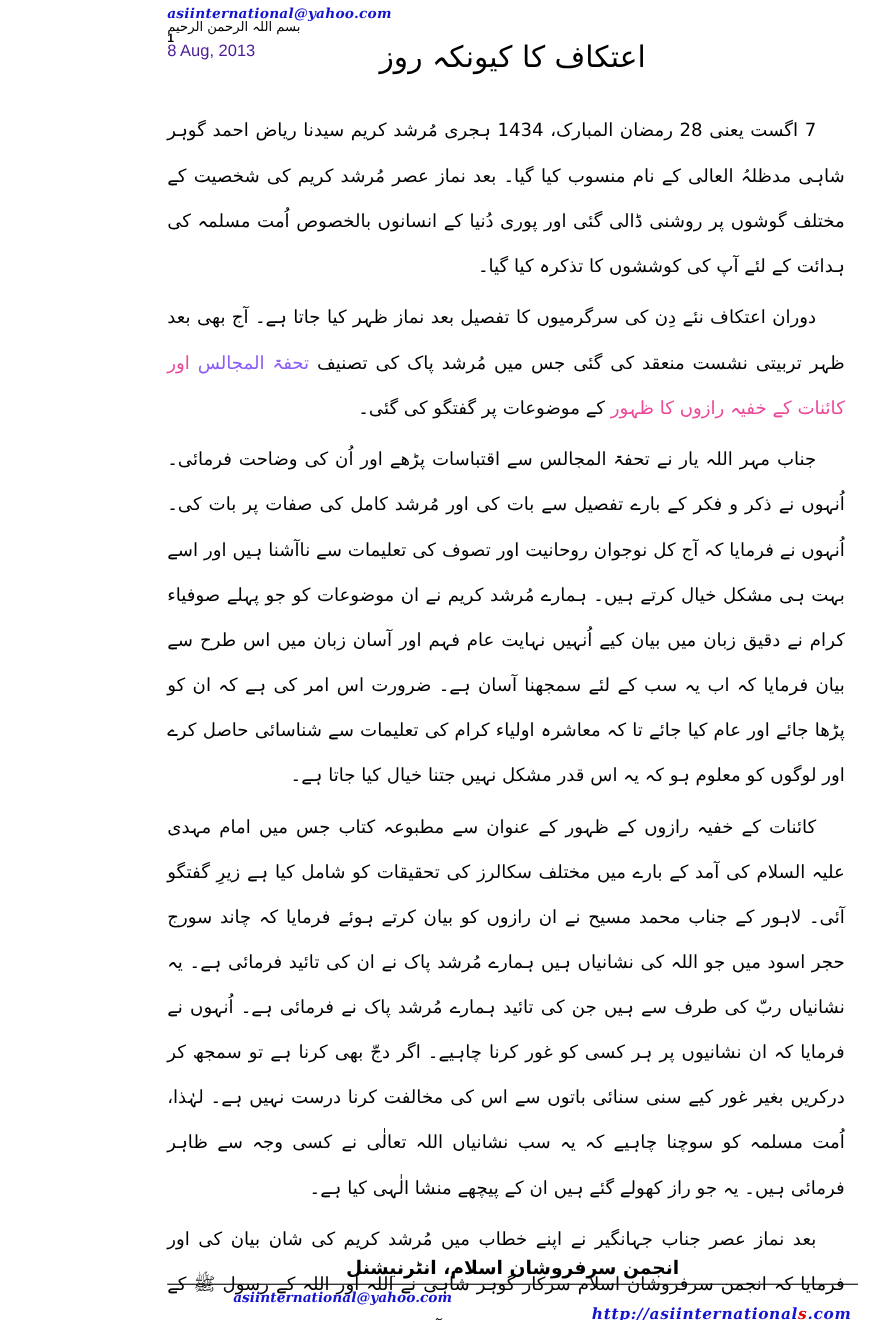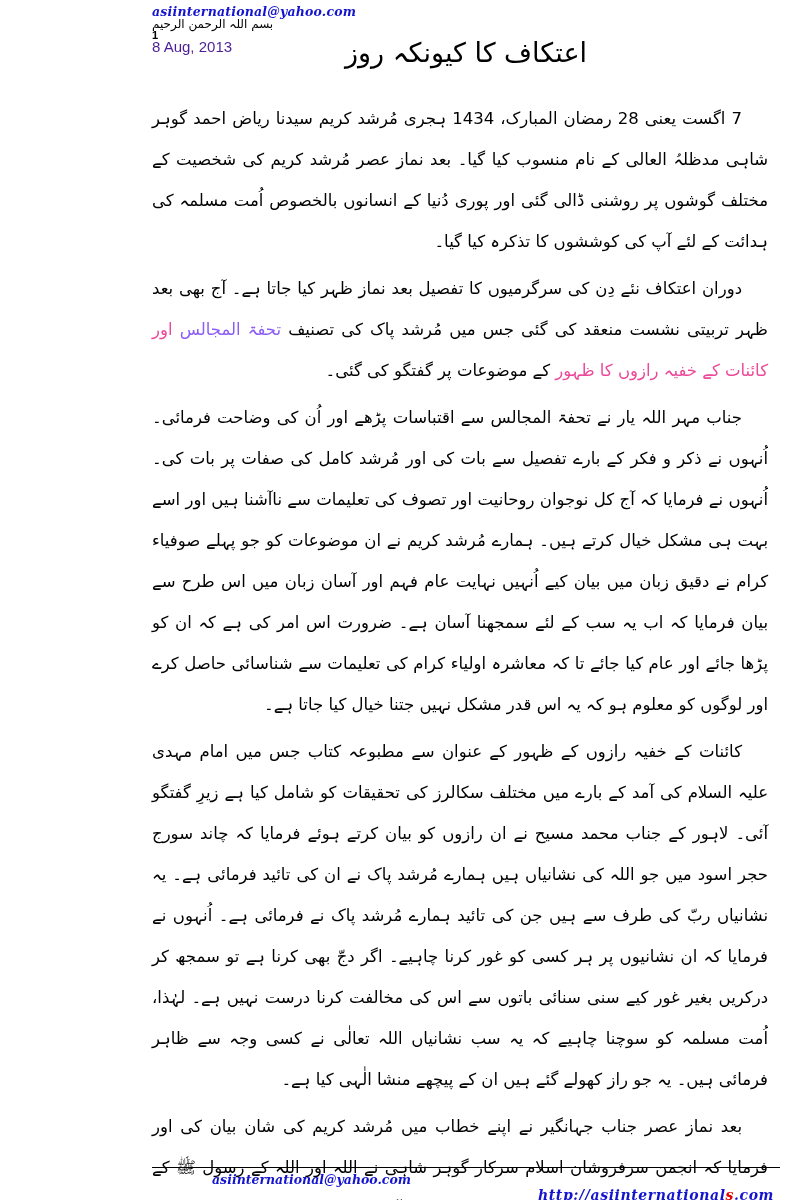--- a/index.html
+++ b/index.html
@@ -194,20 +194,21 @@
         <p><span>دوران اعتکاف نئے دِن کی سرگرمیوں کا تفصیل بعد نماز ظہر کیا جاتا ہے۔ آج بھی بعد ظہر تربیتی نشست منعقد کی گئی جس میں مُرشد پاک کی تصنیف </span><span class="hl-red">تحفۃ المجالس</span><span class="hl-blue"> اور </span><span class="hl-blue"> کائنات کے خفیہ رازوں کا ظہور </span><span> کے موضوعات پر گفتگو کی گئی۔</span></p>
         <p><span>جناب مہر اللہ یار نے تحفۃ المجالس سے اقتباسات پڑھے اور اُن کی وضاحت فرمائی۔ اُنہوں نے ذکر و فکر کے بارے تفصیل سے بات کی اور مُرشد کامل کی صفات پر بات کی۔ اُنہوں نے فرمایا کہ آج کل نوجوان روحانیت اور تصوف کی تعلیمات سے ناآشنا ہیں اور اسے بہت ہی مشکل خیال کرتے ہیں۔ ہمارے مُرشد کریم نے ان موضوعات کو جو پہلے صوفیاء کرام نے دقیق زبان میں بیان کیے اُنہیں نہایت عام فہم اور آسان زبان میں اس طرح سے بیان فرمایا کہ اب یہ سب کے لئے سمجھنا آسان ہے۔ ضرورت اس امر کی ہے کہ ان کو پڑھا جائے اور عام کیا جائے تا کہ معاشرہ اولیاء کرام کی تعلیمات سے شناسائی حاصل کرے اور لوگوں کو معلوم ہو کہ یہ اس قدر مشکل نہیں جتنا خیال کیا جاتا ہے۔</span></p>
         <p><span>کائنات کے خفیہ رازوں کے ظہور کے عنوان سے مطبوعہ کتاب جس میں امام مہدی علیہ السلام کی آمد کے بارے میں مختلف سکالرز کی تحقیقات کو شامل کیا ہے زیرِ گفتگو آئی۔ لاہور کے جناب محمد مسیح نے ان رازوں کو بیان کرتے ہوئے فرمایا کہ چاند سورج حجر اسود میں جو اللہ کی نشانیاں ہیں ہمارے مُرشد پاک نے ان کی تائید فرمائی ہے۔ یہ نشانیاں ربّ کی طرف سے ہیں جن کی تائید ہمارے مُرشد پاک نے فرمائی ہے۔ اُنہوں نے فرمایا کہ ان نشانیوں پر ہر کسی کو غور کرنا چاہیے۔ اگر دجّ بھی کرنا ہے تو سمجھ کر درکریں بغیر غور کیے سنی سنائی باتوں سے اس کی مخالفت کرنا درست نہیں ہے۔ لہٰذا، اُمت مسلمہ کو سوچنا چاہیے کہ یہ سب نشانیاں اللہ تعالٰی نے کسی وجہ سے ظاہر فرمائی ہیں۔ یہ جو راز کھولے گئے ہیں ان کے پیچھے منشا الٰہی کیا ہے۔</span></p>
         <p><span>بعد نماز عصر جناب جہانگیر نے اپنے خطاب میں مُرشد کریم کی شان بیان کی اور فرمایا کہ انجمن سرفروشان اسلام سرکار گوہر شاہی نے اللہ اور اللہ کے رسول ﷺ کے حکم پر بنائی اور علماء سُوء کی مخالفت کے باوجود آپ نے اپنے مشن کو جاری رکھا ہے۔ آپ نے دُنیا بھر میں خطابات فرمائے اور لوگوں کو رنگ و نسل و مذہب کی تفریق کے بغیر اللہ کی محبت کی طرف بلایا۔ آپ نے چھوٹے مقدمات کو اپنے مشن سے نہیں ہٹا سکے۔ تصوف کے مخالف گروہوں نے جو صوفیا پر پیغندہ کیا اور طالبان حق کا راستہ روکا ہم اُس کی مذمت کرتے ہیں۔ جھوٹے پر اللہ کی لعنت ہوتی ہے چاہے کوئی عالم دین ہو یا عام آدمی۔ آج بھی انجمن اپنے مشن کو فروغ دینے میں کوشاں ہے کیونکہ سیدنا ریاض احمد گوہر شاہی کی تعلیمات انتہا پسندی اور فرقہ واریت کا خاتمہ کر کے بھائی چارہ اور اخوت پر مبنی معاشرہ کی گارنٹی ہیں۔ محفل کا آغاز حمد باری تعالٰی سے کیا گیا۔ بارگاہِ رسالت مآب میں نعتیں پیش کی گئیں۔ مناقب اور قصائد پڑھے گئے۔ اختتام حلقہ ذکر اور دعائے خیر پر گیا گیا۔</span></p>
       </div>
 
   </div>
 
   <div class="footer">
 
+    <div class="footer-org">انجمن سرفروشان اسلام، انٹرنیشنل</div>
 
     <hr class="footer-rule">
 
     <div class="footer-links">
       <span class="footer-email">asiinternational@yahoo.com</span>
 
       <span class="footer-url"><span>http://asiinternational</span><span class="url-s">s</span><span>.com</span></span>
     </div>
   </div>
 

